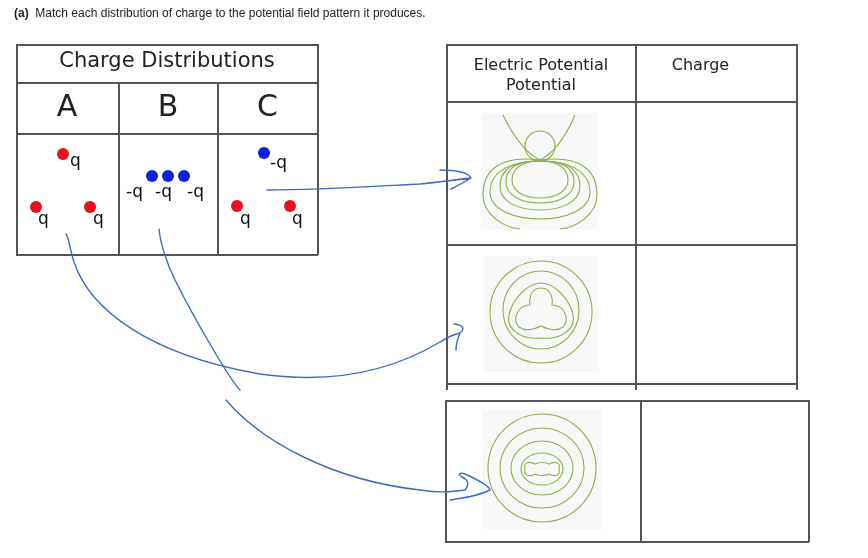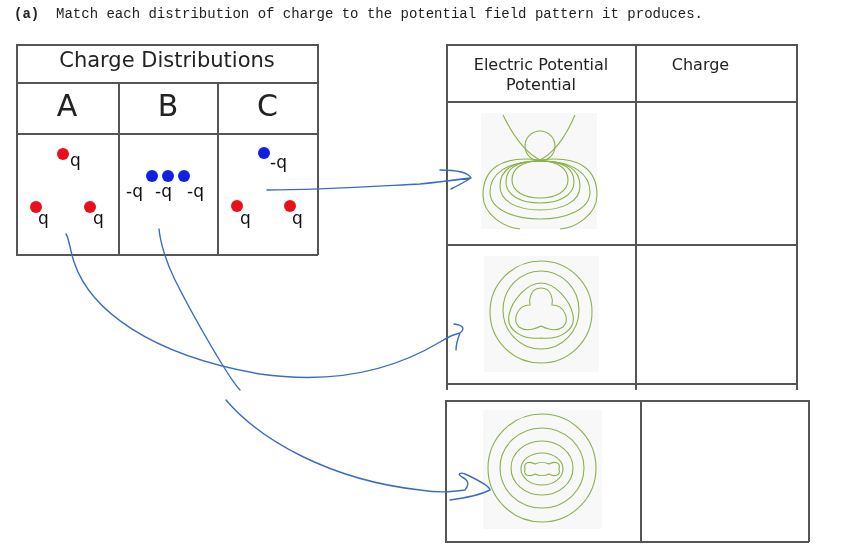--- a/index.html
+++ b/index.html
@@ -1,18 +1,18 @@
 <!DOCTYPE html>
 <html><head>
 <meta charset="utf-8">
 <style>
   html, body { margin:0; padding:0; background:#ffffff; }
   body { width:868px; height:558px; position:relative; overflow:hidden; font-family:"DejaVu Sans", sans-serif; color:#111; }
   .abs { position:absolute; }
-  #prompt { left:14px; top:6px; font-family:Liberation Mono, monospace; font-size:14px; color:#222; }
+  #prompt { left:14px; top:6px; font-family:Liberation Sans, sans-serif; font-size:12px; color:#222; }
   #prompt b { font-weight:bold; }
   .line { position:absolute; background:#555; }
   .hdr { position:absolute; text-align:center; color:#222; }
   .lbl { position:absolute; font-size:17px; color:#111; line-height:1; }
   .dot { position:absolute; width:12px; height:12px; border-radius:50%; }
   svg { position:absolute; left:0; top:0; }
 </style>
 </head>
 <body>
 

